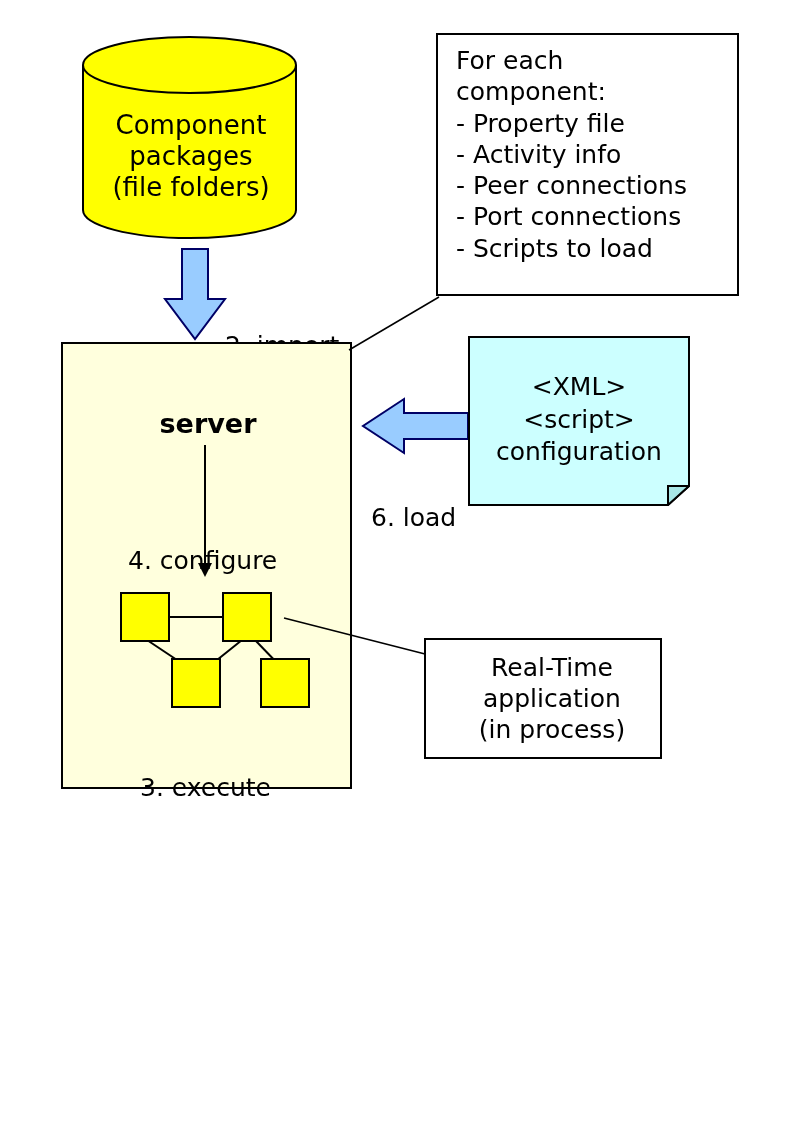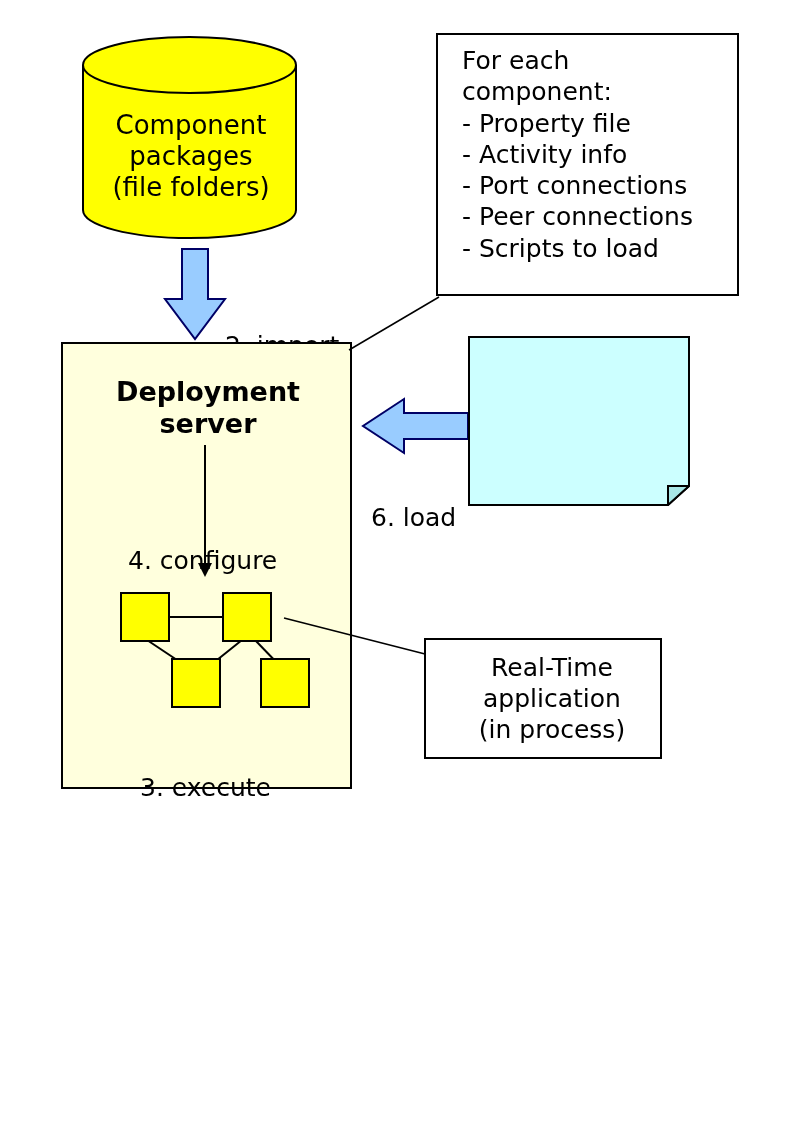--- a/index.html
+++ b/index.html
@@ -26,21 +26,21 @@
     background: #FFFFDD;
     box-sizing: border-box;
   }
 
   
   .foreach-box {
     left: 436px; top: 33px; width: 303px; height: 263px;
     border: 2px solid #000;
     background: #fff;
     box-sizing: border-box;
-    padding: 10px 24px;
+    padding: 10px 18px;
     font-size: 25px;
     line-height: 1.25;
   }
 
   
   .xml-note {
     left: 468px; top: 336px; width: 222px; height: 170px;
   }
 
   
@@ -93,21 +93,21 @@
 
 <div class="abs" style="left:160px; top:244px;">
   <svg width="70" height="100">
     <polygon points="22,5 48,5 48,55 65,55 35,95 5,55 22,55" fill="#99CCFF" stroke="#000066" stroke-width="2"></polygon>
   </svg>
 </div>
 <div class="abs lbl" style="left:225px; top:283px;">2. import</div>
 
 <div class="abs deploy-box"></div>
 <div class="abs server-lbl">
-  <span>Deployment</span><br>
+  <br>
   <span>server</span>
 </div>
 
 <div class="abs" style="left:190px; top:445px;">
   <svg width="30" height="135">
     <line x1="15" y1="0" x2="15" y2="120" stroke="#000" stroke-width="2"></line>
     <polygon points="15,132 8,118 22,118" fill="#000"></polygon>
   </svg>
 </div>
 <div class="abs lbl" style="left:128px; top:498px;">4. configure</div>
@@ -132,36 +132,41 @@
   </svg>
 </div>
 <div class="abs lbl" style="left:371px; top:455px;">6. load</div>
 
 <div class="abs foreach-box">
   <div>
     <span>For each component:</span>
   </div>
   <div>- Property file</div>
   <div>- Activity info</div>
+  <div>- Peer connections</div>
   <div>- Port connections</div>
-  <div>- Peer connections</div>
   <div>- Scripts to load</div>
 </div>
 
 <div class="abs" style="left:345px; top:295px;">
   <svg width="100" height="60">
     <line x1="94" y1="2" x2="4" y2="55" stroke="#000" stroke-width="1.5"></line>
   </svg>
 </div>
 
 <div class="abs xml-note">
   <svg width="222" height="170" style="position:absolute;">
     <polygon points="1,1 221,1 221,150 200,169 1,169" fill="#CCFFFF" stroke="#000" stroke-width="2"></polygon>
     <polygon points="221,150 200,169 200,150" fill="#A8E6E6" stroke="#000" stroke-width="2"></polygon>
   </svg>
+  <div class="abs center" style="left:0; top:35px; width:222px; font-size:25px; line-height:1.3;">
+    <span>&lt;XML&gt;</span><br>
+    <span>&lt;script&gt;</span><br>
+    <span>configuration</span>
+  </div>
 </div>
 
 <div class="abs rt-box center">
   <div>
     <span>Real-Time</span><br>
     <span>application</span><br>
     <span>(in process)</span>
   </div>
 </div>
 

